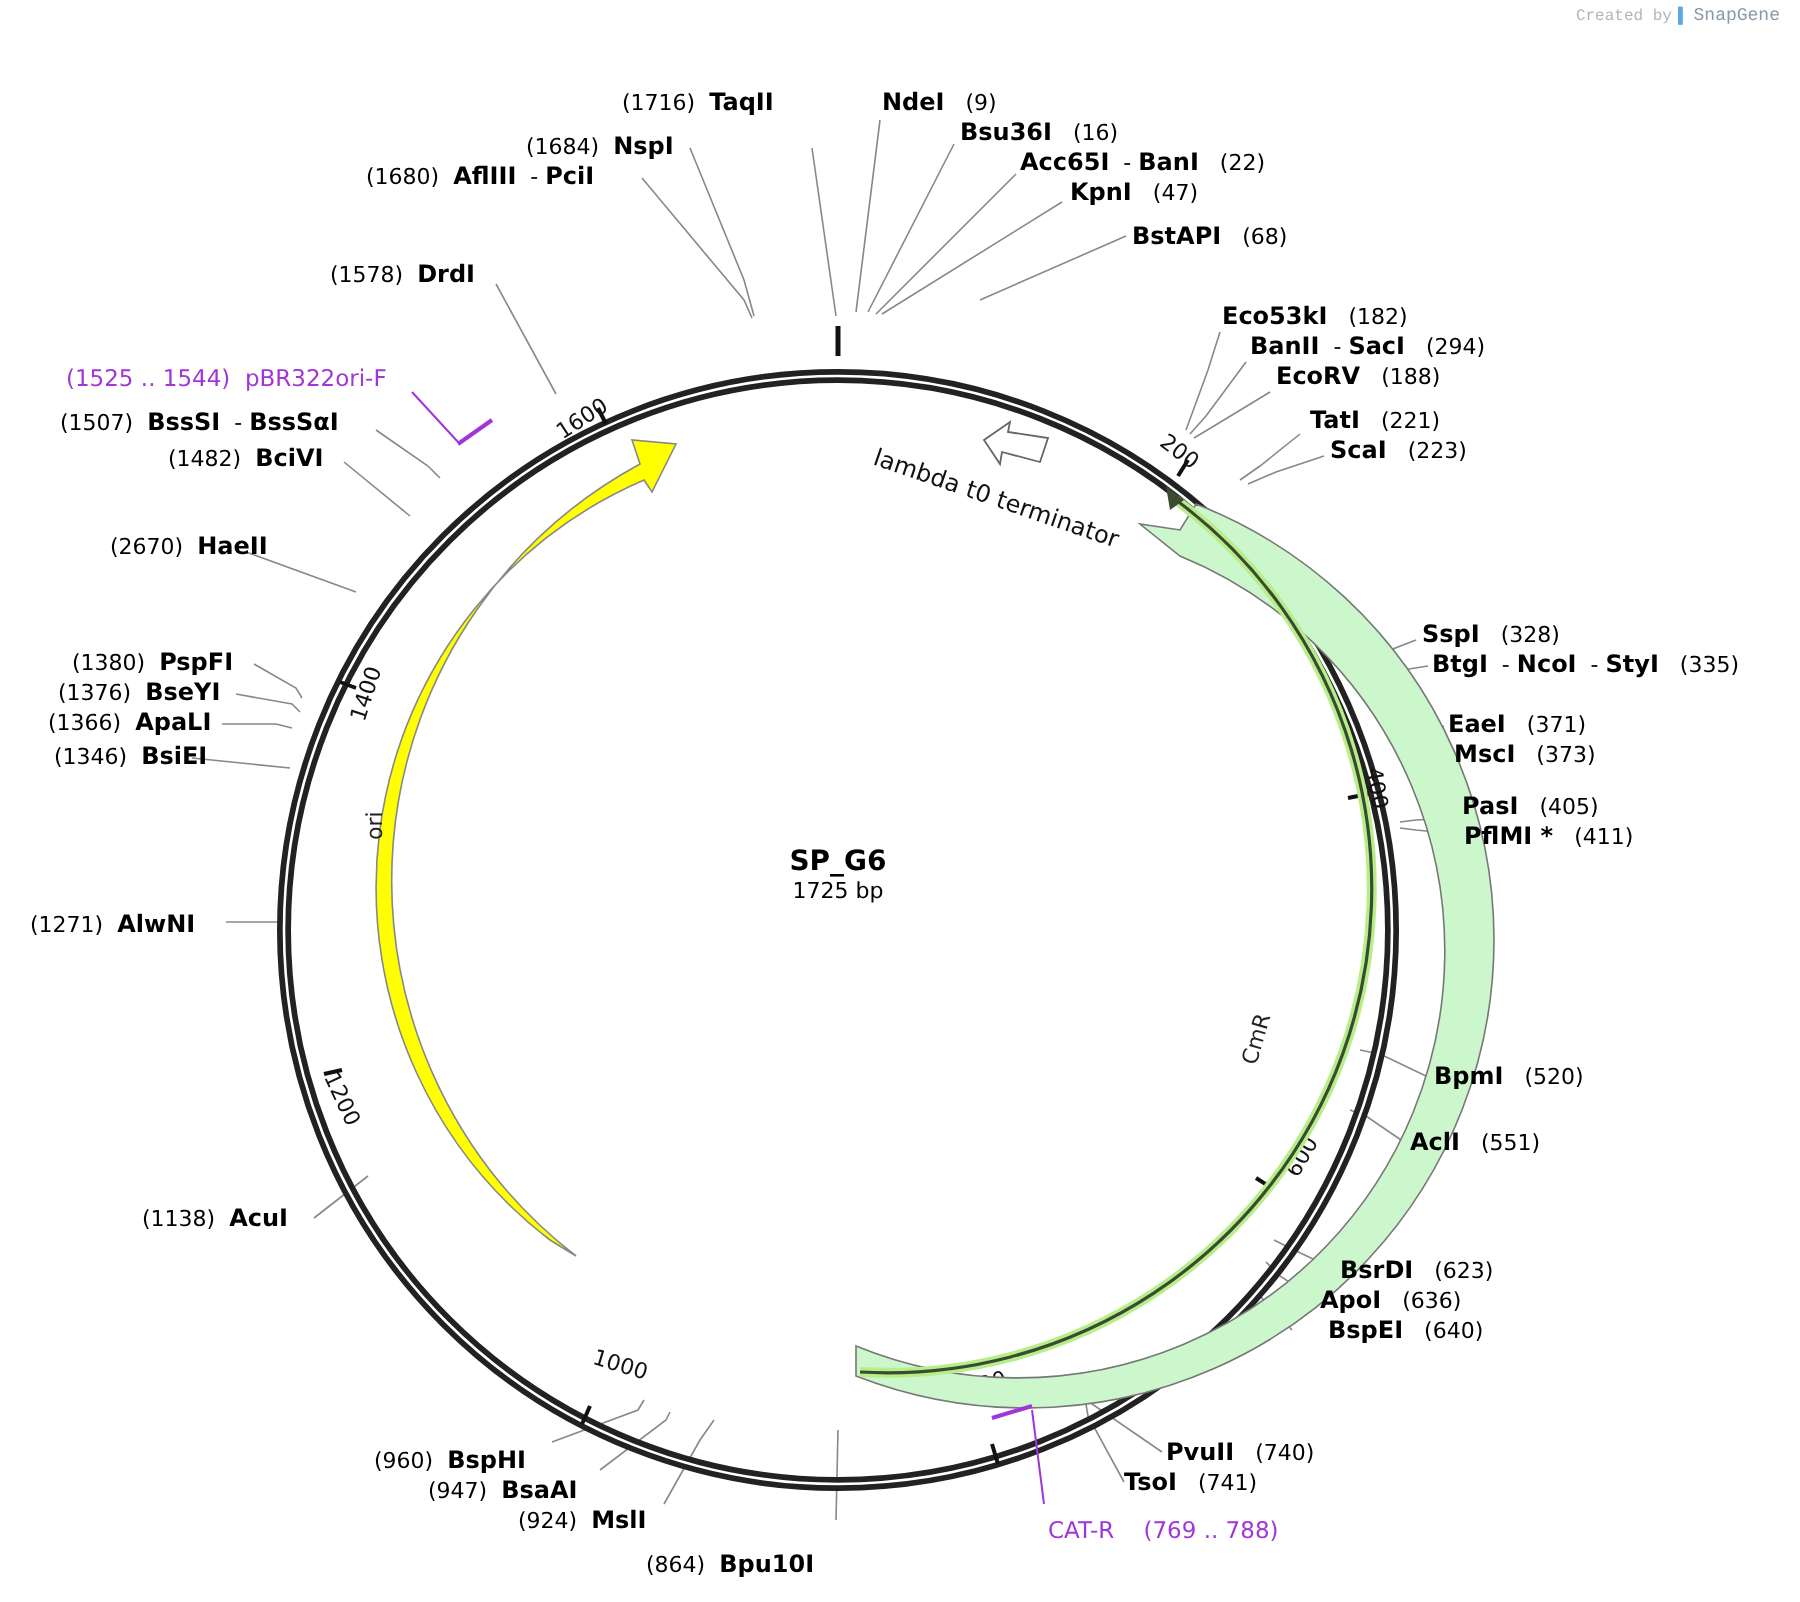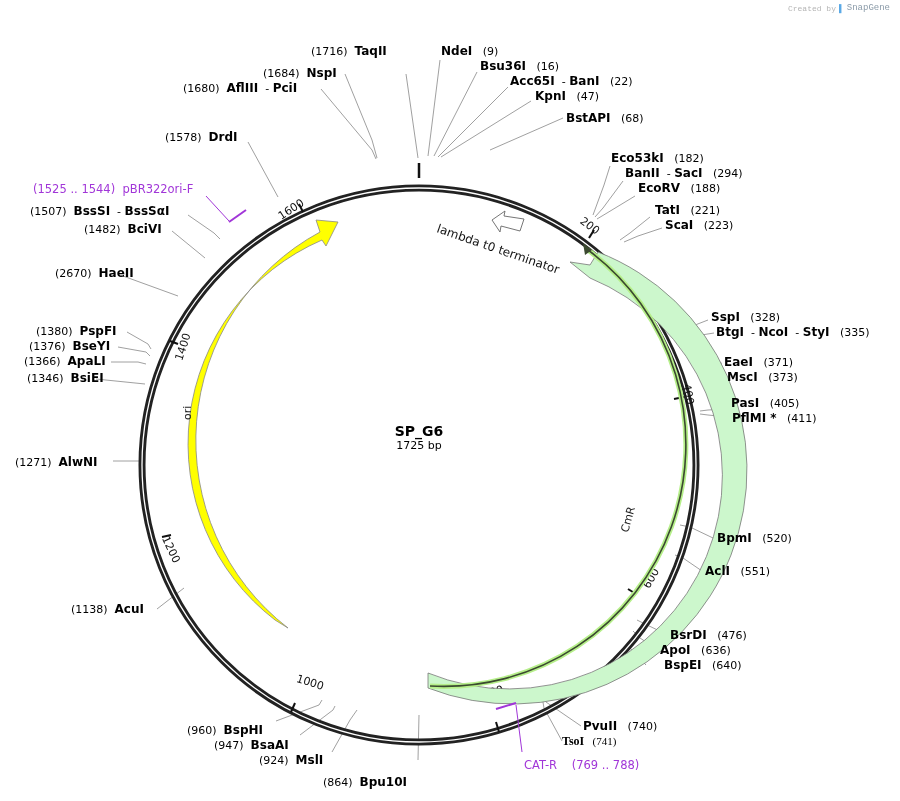--- a/index.html
+++ b/index.html
@@ -136,25 +136,25 @@
 <div class="lbl" style="left:655px;top:203px;"><span class="nm">TatI</span>&nbsp;&nbsp; <span class="pos">(221)</span></div>
 <div class="lbl" style="left:665px;top:218px;"><span class="nm">ScaI</span>&nbsp;&nbsp; <span class="pos">(223)</span></div>
 <div class="lbl" style="left:711px;top:310px;"><span class="nm">SspI</span>&nbsp;&nbsp; <span class="pos">(328)</span></div>
 <div class="lbl" style="left:716px;top:325px;"><span class="nm">BtgI</span>&nbsp; - <span class="nm">NcoI</span>&nbsp; - <span class="nm">StyI</span>&nbsp;&nbsp; <span class="pos">(335)</span></div>
 <div class="lbl" style="left:724px;top:355px;"><span class="nm">EaeI</span>&nbsp;&nbsp; <span class="pos">(371)</span></div>
 <div class="lbl" style="left:727px;top:370px;"><span class="nm">MscI</span>&nbsp;&nbsp; <span class="pos">(373)</span></div>
 <div class="lbl" style="left:731px;top:396px;"><span class="nm">PasI</span>&nbsp;&nbsp; <span class="pos">(405)</span></div>
 <div class="lbl" style="left:732px;top:411px;"><span class="nm">PflMI *</span>&nbsp;&nbsp; <span class="pos">(411)</span></div>
 <div class="lbl" style="left:717px;top:531px;"><span class="nm">BpmI</span>&nbsp;&nbsp; <span class="pos">(520)</span></div>
 <div class="lbl" style="left:705px;top:564px;"><span class="nm">AclI</span>&nbsp;&nbsp; <span class="pos">(551)</span></div>
-<div class="lbl" style="left:670px;top:628px;"><span class="nm">BsrDI</span>&nbsp;&nbsp; <span class="pos">(476)</span></div>
+<div class="lbl" style="left:670px;top:628px;"><span class="nm">BsrDI</span>&nbsp;&nbsp; <span class="pos">(623)</span></div>
 <div class="lbl" style="left:660px;top:643px;"><span class="nm">ApoI</span>&nbsp;&nbsp; <span class="pos">(636)</span></div>
 <div class="lbl" style="left:632px;top:658px;margin-left:32px;"><span class="nm">BspEI</span>&nbsp;&nbsp; <span class="pos">(640)</span></div>
 <div class="lbl" style="left:583px;top:719px;"><span class="nm">PvuII</span>&nbsp;&nbsp; <span class="pos">(740)</span></div>
-<div class="lbl" style="left:562px;top:734px;font-family:Liberation Serif, serif;"><span class="nm">TsoI</span>&nbsp;&nbsp; <span class="pos">(741)</span></div>
+<div class="lbl" style="left:562px;top:734px;"><span class="nm">TsoI</span>&nbsp;&nbsp; <span class="pos">(741)</span></div>
 
 <div class="lbl" style="left:311px;top:44px;text-align:center;"><span class="pos">(1716)</span>&nbsp; <span class="nm">TaqII</span></div>
 <div class="lbl" style="left:263px;top:66px;"><span class="pos">(1684)</span>&nbsp; <span class="nm">NspI</span></div>
 <div class="lbl" style="left:183px;top:81px;"><span class="pos">(1680)</span>&nbsp; <span class="nm">AflIII</span>&nbsp; - <span class="nm">PciI</span></div>
 <div class="lbl" style="left:165px;top:130px;"><span class="pos">(1578)</span>&nbsp; <span class="nm">DrdI</span></div>
 <div class="lbl" style="left:30px;top:204px;"><span class="pos">(1507)</span>&nbsp; <span class="nm">BssSI</span>&nbsp; - <span class="nm">BssSαI</span></div>
 <div class="lbl" style="left:84px;top:222px;"><span class="pos">(1482)</span>&nbsp; <span class="nm">BciVI</span></div>
 <div class="lbl" style="left:55px;top:266px;"><span class="pos">(2670)</span>&nbsp; <span class="nm">HaeII</span></div>
 <div class="lbl" style="left:36px;top:324px;"><span class="pos">(1380)</span>&nbsp; <span class="nm">PspFI</span></div>
 <div class="lbl" style="left:29px;top:339px;"><span class="pos">(1376)</span>&nbsp; <span class="nm">BseYI</span></div>

